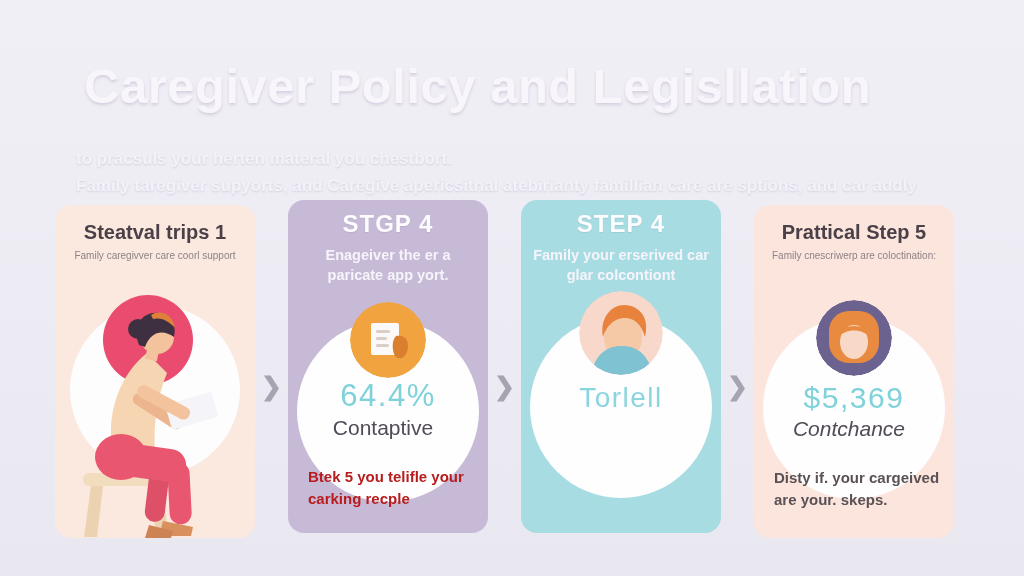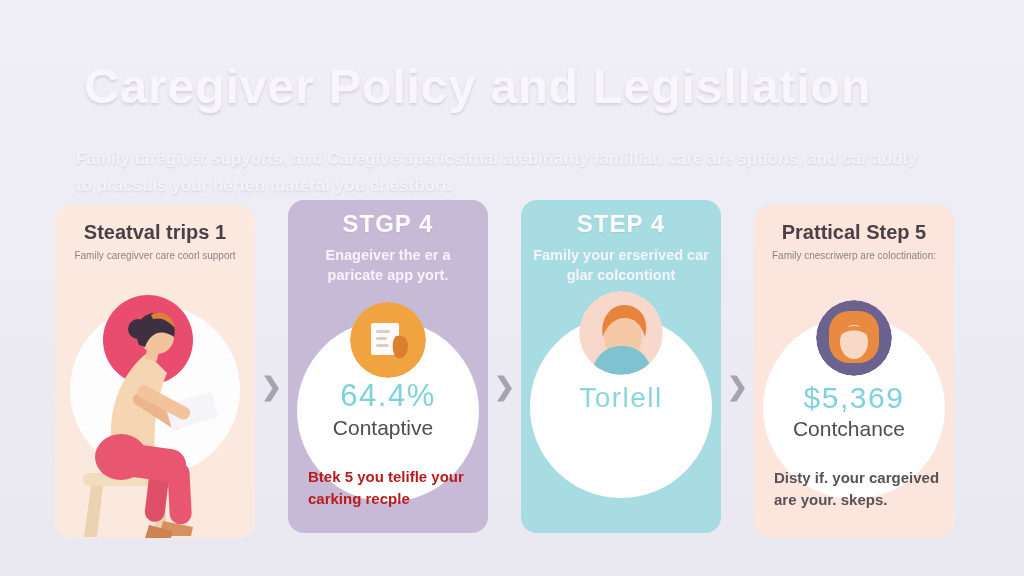--- a/index.html
+++ b/index.html
@@ -86,22 +86,22 @@
   .card2 .card-footer{ top:266px; color:#b91c1c; }
   .card3 .card-footer{ top:268px; color:#44545C; }
   .card4 .card-footer{ top:262px; color:#5A5156; }
   .illus{ position:absolute; left:0; top:80px; }
 </style>
 </head>
 <body>
 
 <div class="page-title">Caregiver Policy and Legisllation</div>
 <div class="page-subtitle">
+  <div>to pracsuls your herten materal you chestbort.</div>
   <div>Family taregiver supyorts, and Caregive apericsitnal atebirianty famillian care are sptions, and car addly</div>
-  <div>to pracsuls your herten materal you chestbort.</div>
 </div>
 
 <div class="cards-row">
 
   <div class="card card1 offset">
     <div class="card-title-dark">Steatval trips 1</div>
     <div class="card-sub-dark">Family caregivver care coorl support</div>
     <svg class="illus" width="200" height="253" viewBox="0 0 200 253">
       <circle cx="100" cy="105" r="85" fill="#FDFDFE"></circle>
       <circle cx="93" cy="55" r="45" fill="#E94C6E"></circle>
@@ -197,17 +197,17 @@
           </clipPath>
         </defs>
       <g clip-path="url(#c4)">
         <circle cx="38" cy="38" r="38" fill="#6C6290"></circle>
         <rect x="13" y="11" width="50" height="52" rx="20" fill="#E88A3F"></rect>
         <ellipse cx="38" cy="42" rx="14" ry="17" fill="#F8D8C6"></ellipse>
         <path d="M22 38 C 22 22, 54 22, 54 38 C 48 28, 28 28, 22 38 Z" fill="#E88A3F"></path>
       </g>
     </svg>
     <div class="stat-value" style="top:176px; font-size:30px;">$5,369</div>
-    <div class="stat-label" style="top:212px;">Contchance</div>
+    <div class="stat-label" style="top:212px;font-style:italic;">Contchance</div>
     <div class="card-footer">Disty if. your cargeived are your. skeps.</div>
   </div>
 
 </div>
 
 </body></html>

